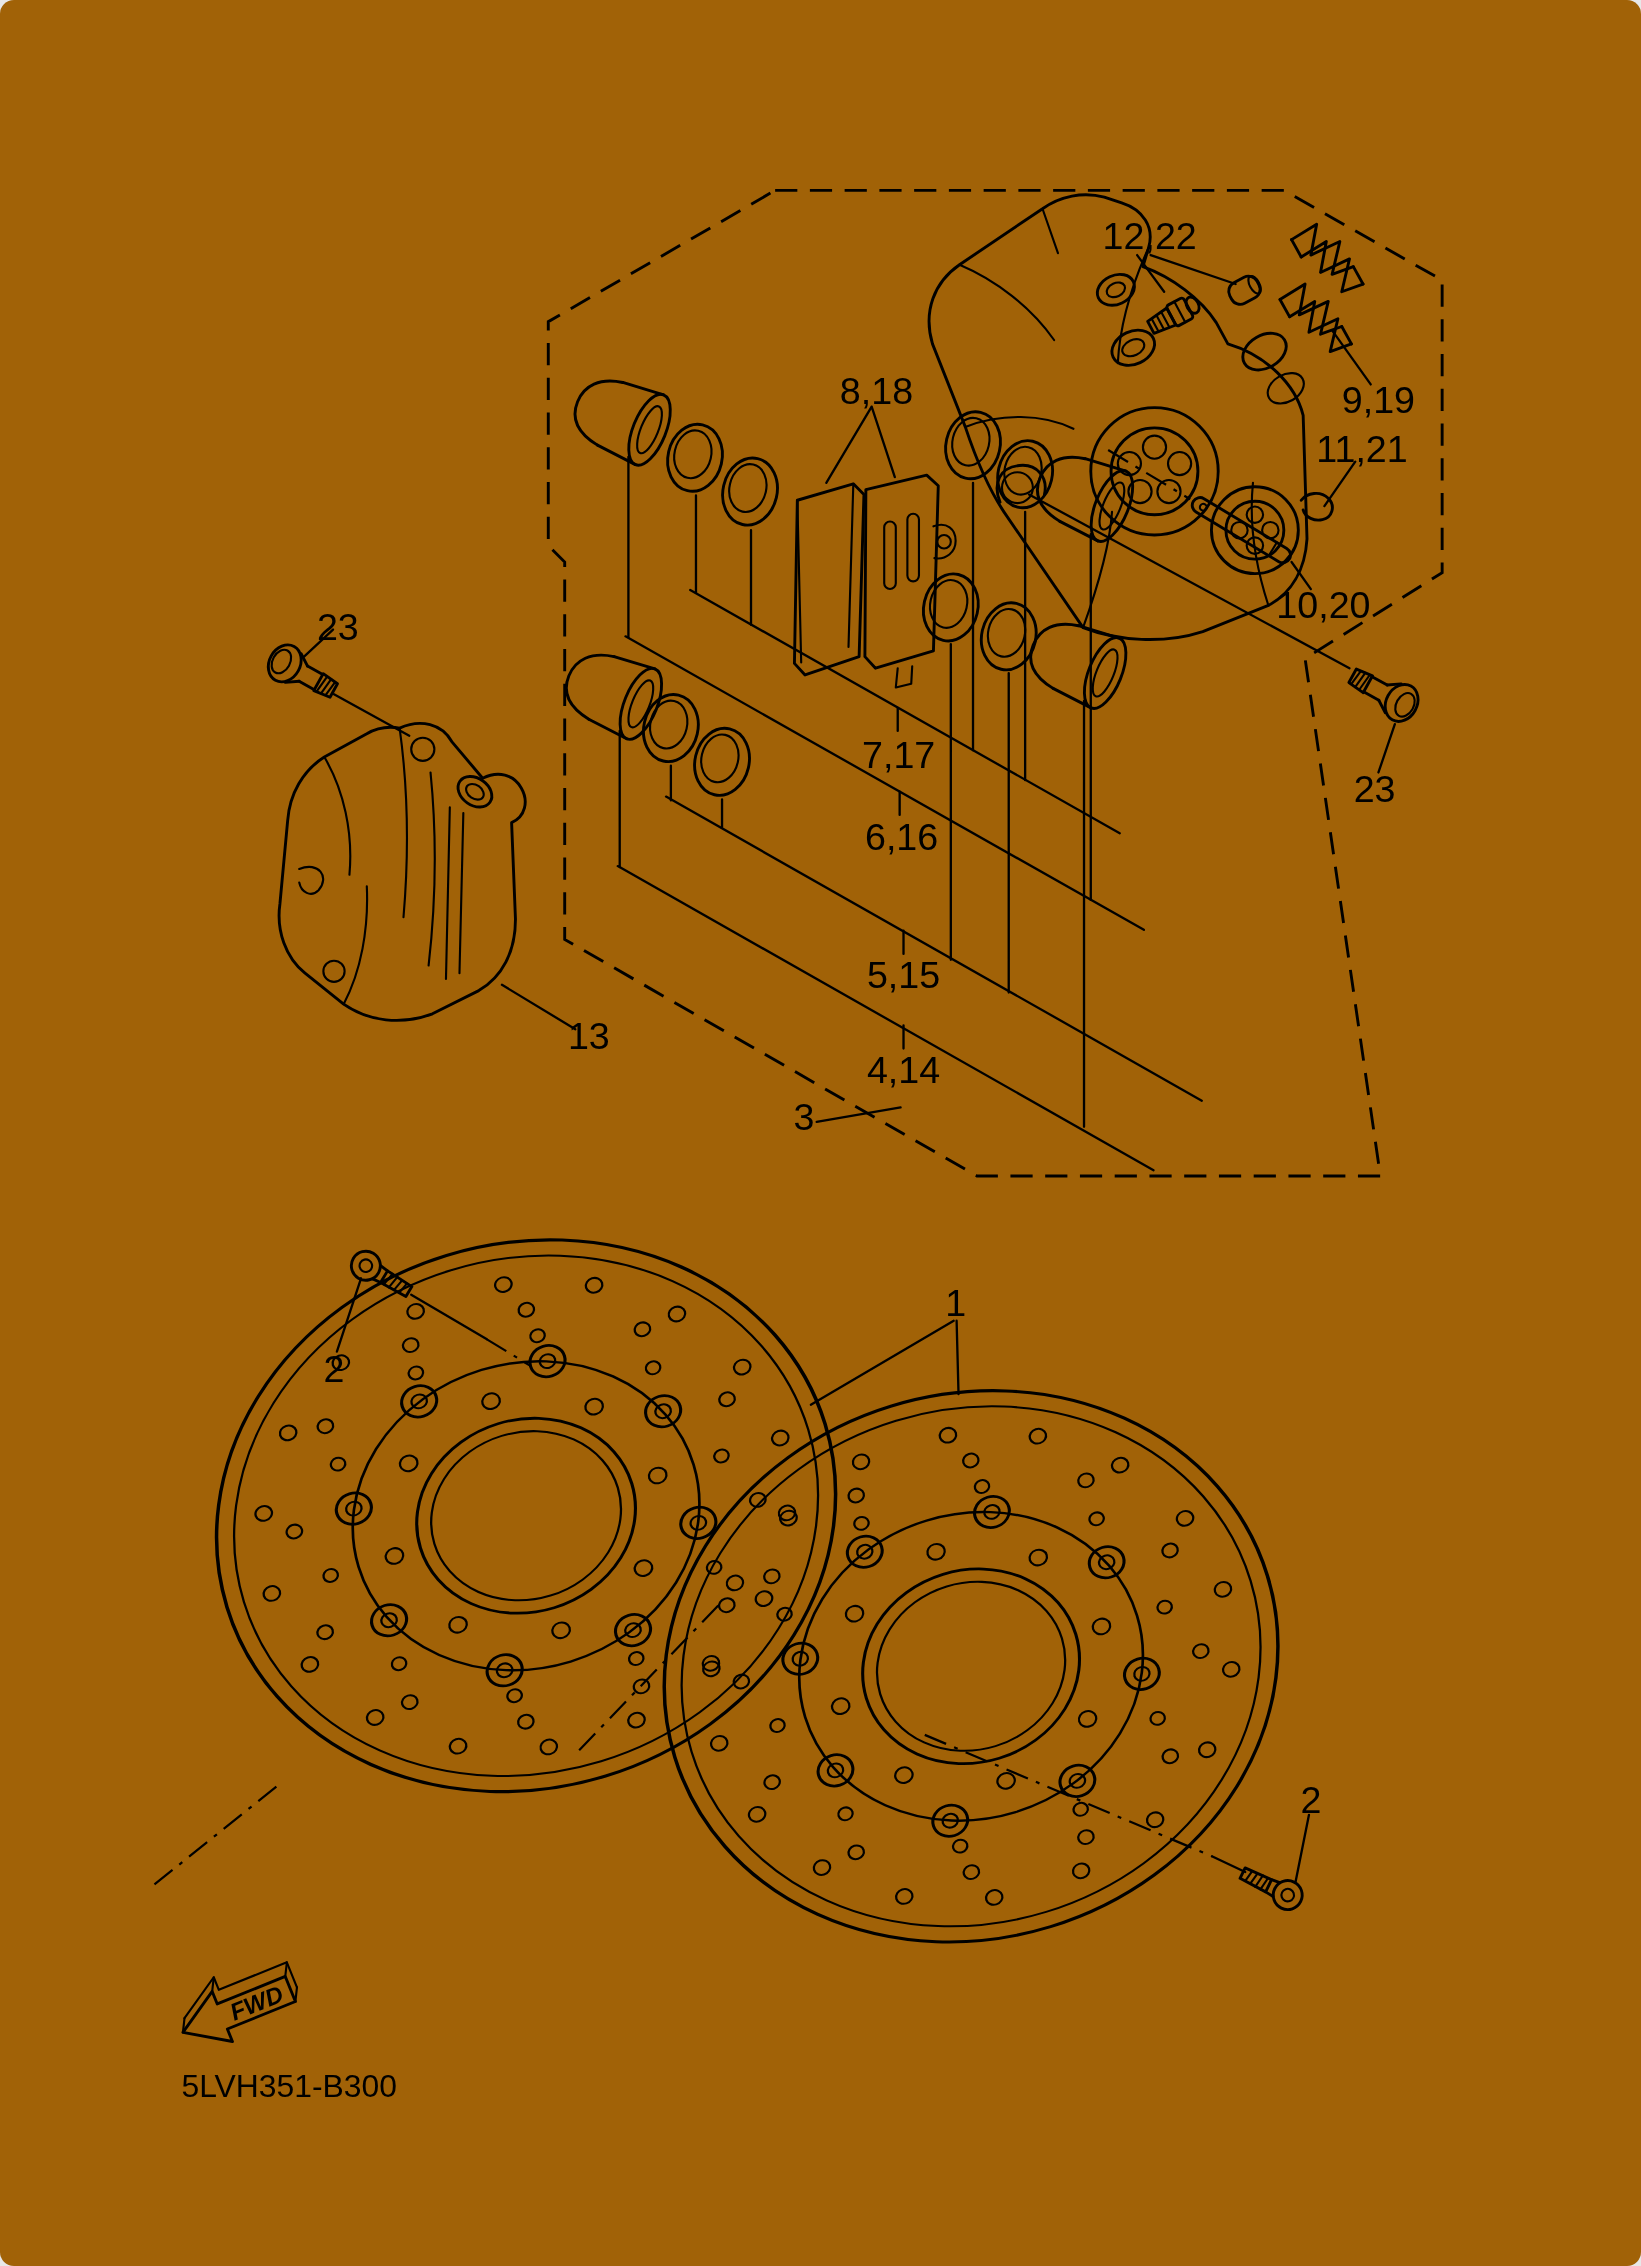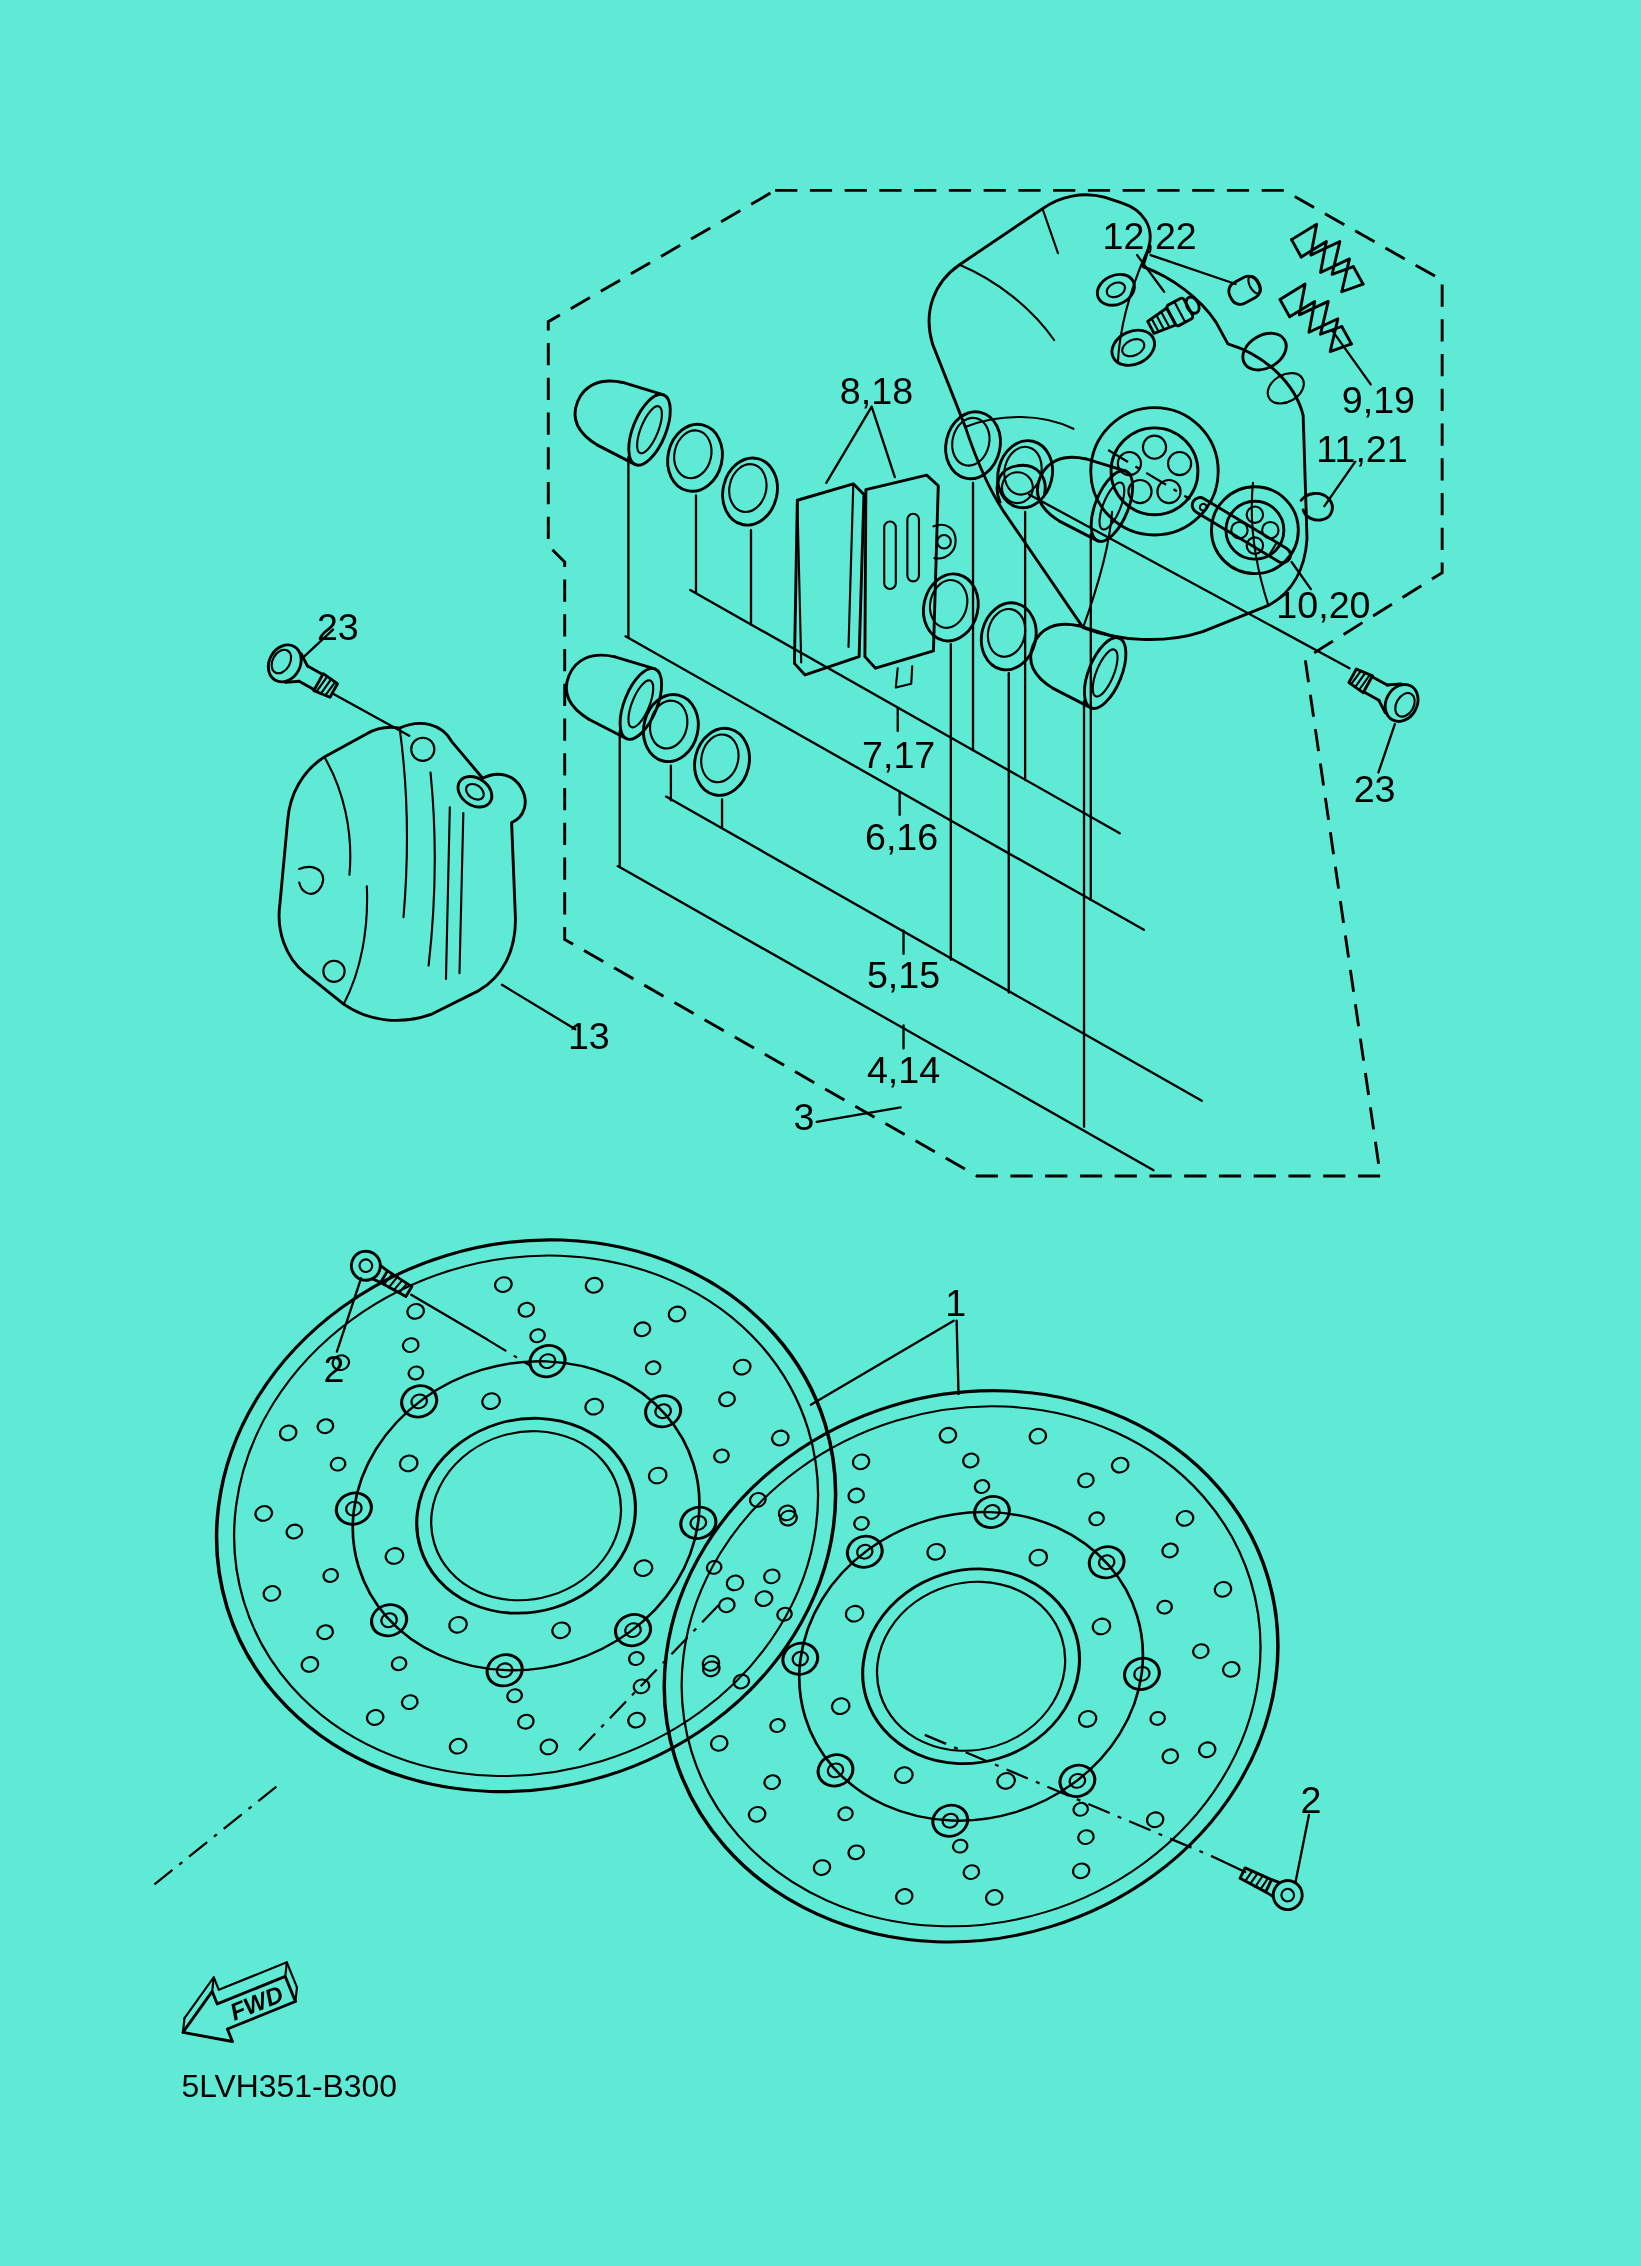--- a/index.html
+++ b/index.html
@@ -1,18 +1,18 @@
 <!DOCTYPE html>
 <html><head>
 <meta charset="utf-8">
 <style>
   html,body{margin:0;padding:0;background:#e8e8e8;}
   .page{
-    width:1641px;height:2266px;background:#5eead4;position:relative;
-    font-family:"Liberation Sans", sans-serif;margin:0 auto;
+    width:1641px;height:2266px;background:#a16207;position:relative;
+    font-family:"Liberation Sans", sans-serif;margin:0 auto;border-radius:14px;
   }
   svg{display:block;}
   
   .ln  {fill:none;stroke:#000;stroke-width:3;stroke-linecap:round;stroke-linejoin:round;}
   .ln2 {fill:none;stroke:#000;stroke-width:2.2;stroke-linecap:round;stroke-linejoin:round;}
   .lead{fill:none;stroke:#000;stroke-width:2.4;stroke-linecap:round;}
   .dash{fill:none;stroke:#000;stroke-width:3;stroke-dasharray:23 13;stroke-linecap:butt;}
   .ddot{fill:none;stroke:#000;stroke-width:2.3;stroke-dasharray:24 9 4 9;stroke-linecap:butt;}
   .callout{font:39px "Liberation Sans",sans-serif;fill:#000;}
   .pn{font:33px "Liberation Sans",sans-serif;fill:#000;}

